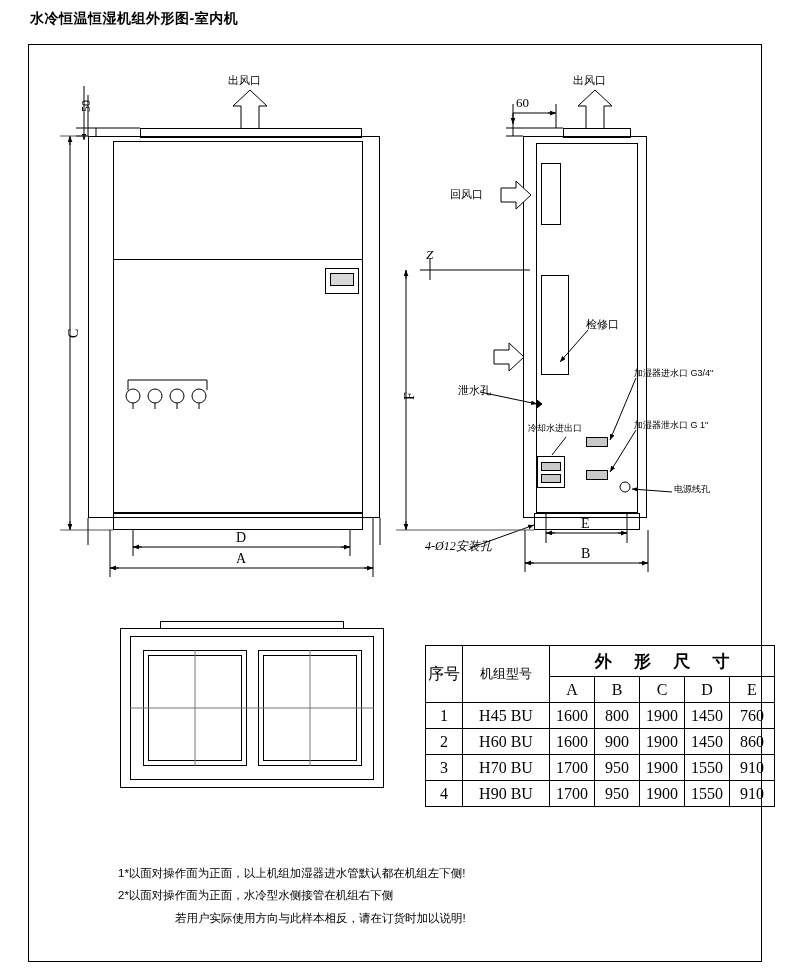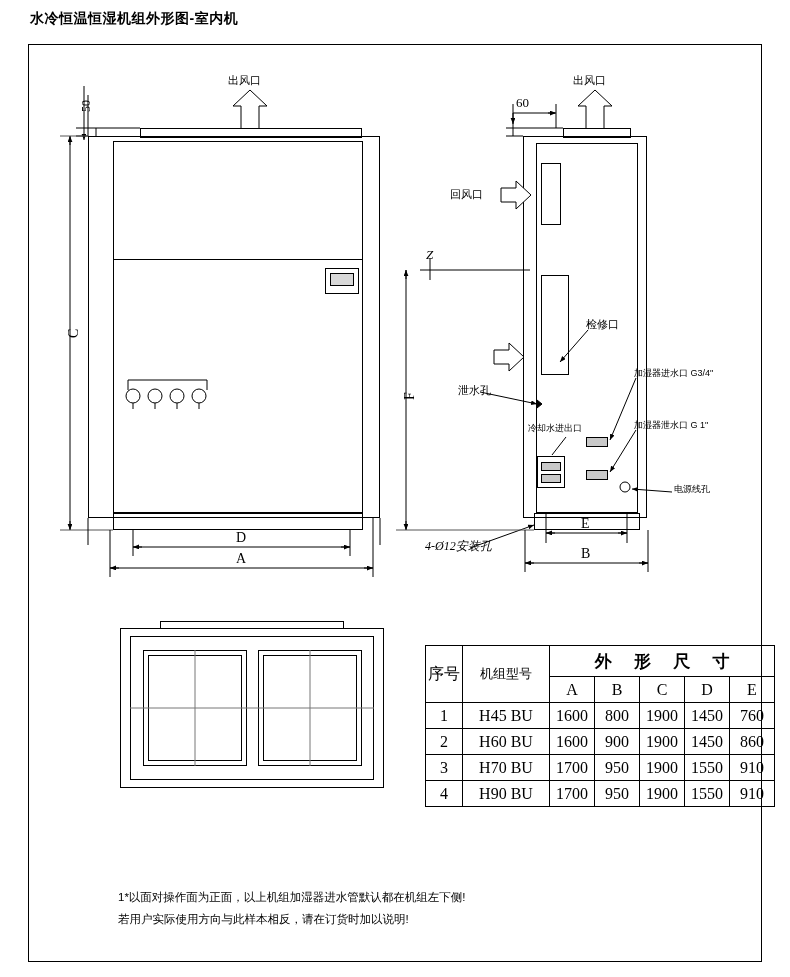--- a/index.html
+++ b/index.html
@@ -86,21 +86,20 @@
   .spec-table .c-idx { width: 36px; }
   .spec-table .c-model { width: 86px; font-size: 13px; text-align: center; }
   .spec-table .c-dim { width: 44px; }
   .notes {
     position: absolute;
     left: 118px;
     top: 862px;
     font-size: 11.5px;
     line-height: 1.95;
     white-space: nowrap;
-    margin-top: 24px;
   }
   .notes div:nth-child(3) { padding-left: 14px; text-align: right; }
 </style>
 </head>
 <body>
 
 <div class="page-title">水冷恒温恒湿机组外形图-室内机</div>
 
 <div class="frame"></div>
 
@@ -317,14 +316,15 @@
       <td>950</td>
       <td>1900</td>
       <td>1550</td>
       <td>910</td>
     </tr>
   </tbody>
 </table>
 
 <div class="notes">
   <div>1*以面对操作面为正面，以上机组加湿器进水管默认都在机组左下侧!</div>
+  <div>2*以面对操作面为正面，水冷型水侧接管在机组右下侧</div>
   <div>若用户实际使用方向与此样本相反，请在订货时加以说明!</div>
 </div>
 
 </body></html>

